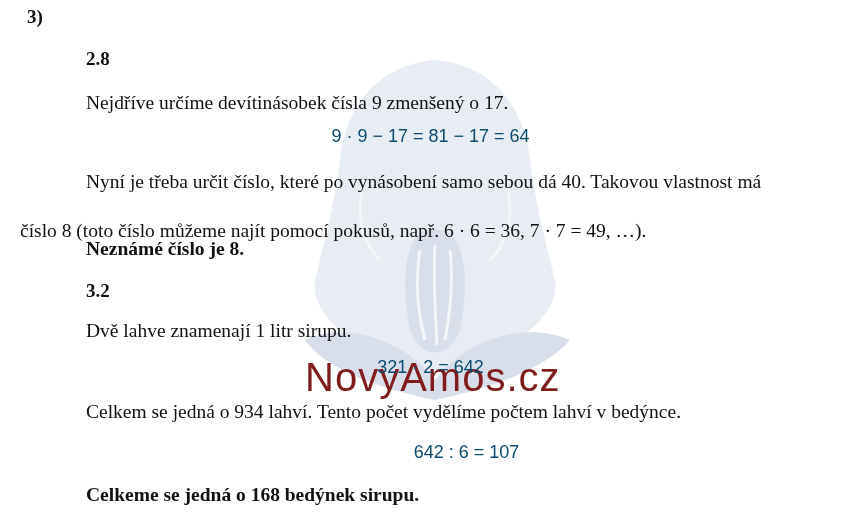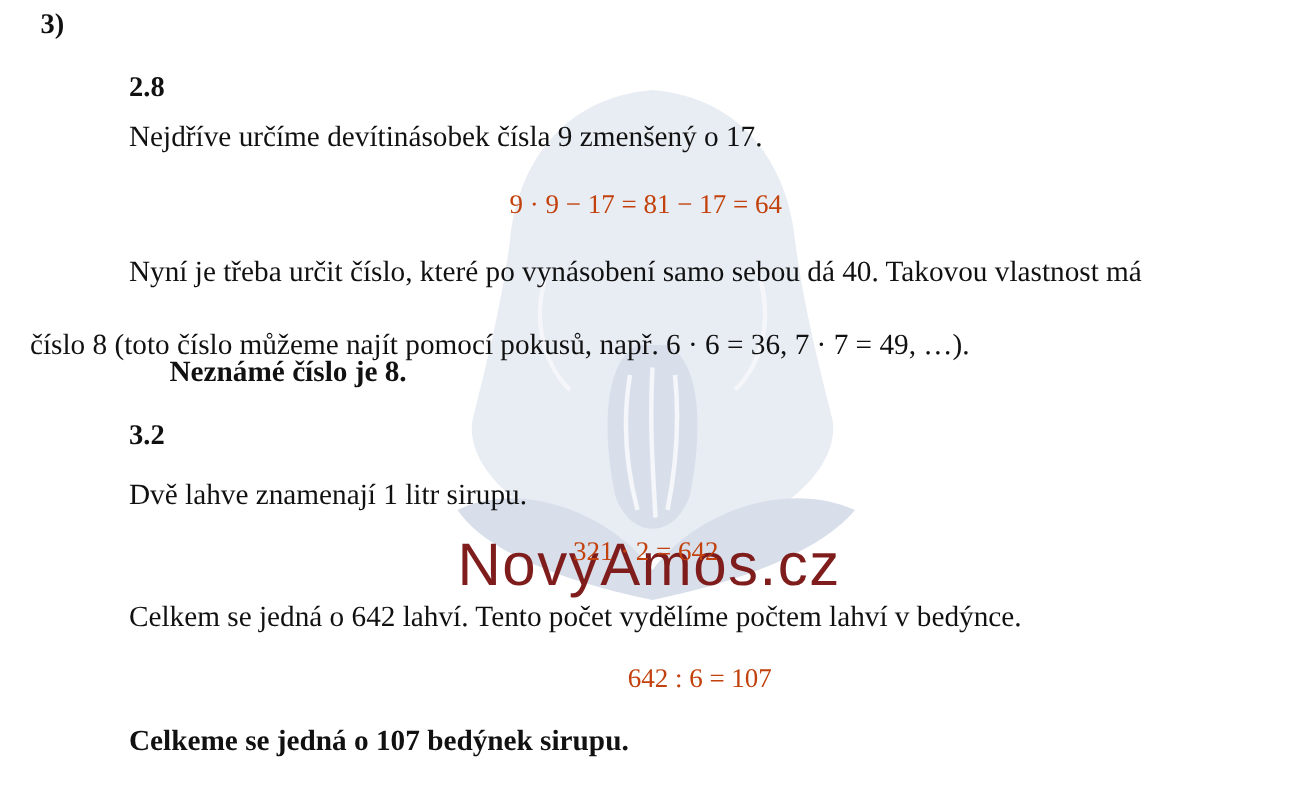--- a/index.html
+++ b/index.html
@@ -35,23 +35,23 @@
       z-index: 0;
     }
     .line {
       position: absolute;
       white-space: nowrap;
       z-index: 1;
       font-size: 19.5px;
     }
     .bold { font-weight: bold; }
     .math {
-      font-family: Liberation Serif, serif;
+      font-family: Liberation Sans, sans-serif;
       font-size: 18px;
-      color: #c2410c;
+      color: #0c4a6e;
     }
     .center {
       left: 0;
       width: 861px;
       text-align: center;
     }
   </style>
 </head>
 <body>
 
@@ -69,24 +69,24 @@
     <path d="M165 210 C 168 240, 166 270, 160 300"></path>
     <path d="M80 140 C 70 170, 75 200, 95 220"></path>
     <path d="M220 140 C 230 170, 225 200, 205 220"></path>
   </g>
 </svg>
 <div class="wm-text">NovyAmos.cz</div>
 
 <div class="line bold" style="left:27px; top:6px; font-size:19px;">3)</div>
 
 <div class="line bold" style="left:86px; top:48px; font-size:19px;">2.8</div>
-<div class="line" style="left:86px; top:81px;">Nejdříve určíme devítinásobek čísla 9 zmenšený o 17.</div>
+<div class="line" style="left:86px; top:92px;">Nejdříve určíme devítinásobek čísla 9 zmenšený o 17.</div>
 <div class="line math center" style="top:126px;">9 · 9 − 17 = 81 − 17 = 64</div>
 <div class="line" style="left:86px; top:171px;">Nyní je třeba určit číslo, které po vynásobení samo sebou dá 40. Takovou vlastnost má</div>
 <div class="line" style="left:20px; top:196px;margin-top:24px;">číslo 8 (toto číslo můžeme najít pomocí pokusů, např. 6 · 6 = 36, 7 · 7 = 49, …).</div>
-<div class="line bold" style="left:86px; top:238px;margin-left:27px;">Neznámé číslo je 8.</div>
+<div class="line bold" style="left:86px; top:238px;">Neznámé číslo je 8.</div>
 
 <div class="line bold" style="left:86px; top:280px; font-size:19px;">3.2</div>
 <div class="line" style="left:86px; top:320px;text-align:center;">Dvě lahve znamenají 1 litr sirupu.</div>
 <div class="line math center" style="top:357px;">321 · 2 = 642</div>
-<div class="line" style="left:86px; top:401px;">Celkem se jedná o 642 lahví. Tento počet vydělíme počtem lahví v bedýnce.</div>
+<div class="line" style="left:86px; top:401px;">Celkem se jedná o 934 lahví. Tento počet vydělíme počtem lahví v bedýnce.</div>
 <div class="line math center" style="top:442px;margin-left:36px;">642 : 6 = 107</div>
-<div class="line bold" style="left:86px; top:484px;">Celkeme se jedná o 107 bedýnek sirupu.</div>
+<div class="line bold" style="left:86px; top:484px;">Celkeme se jedná o 168 bedýnek sirupu.</div>
 
 </body></html>

